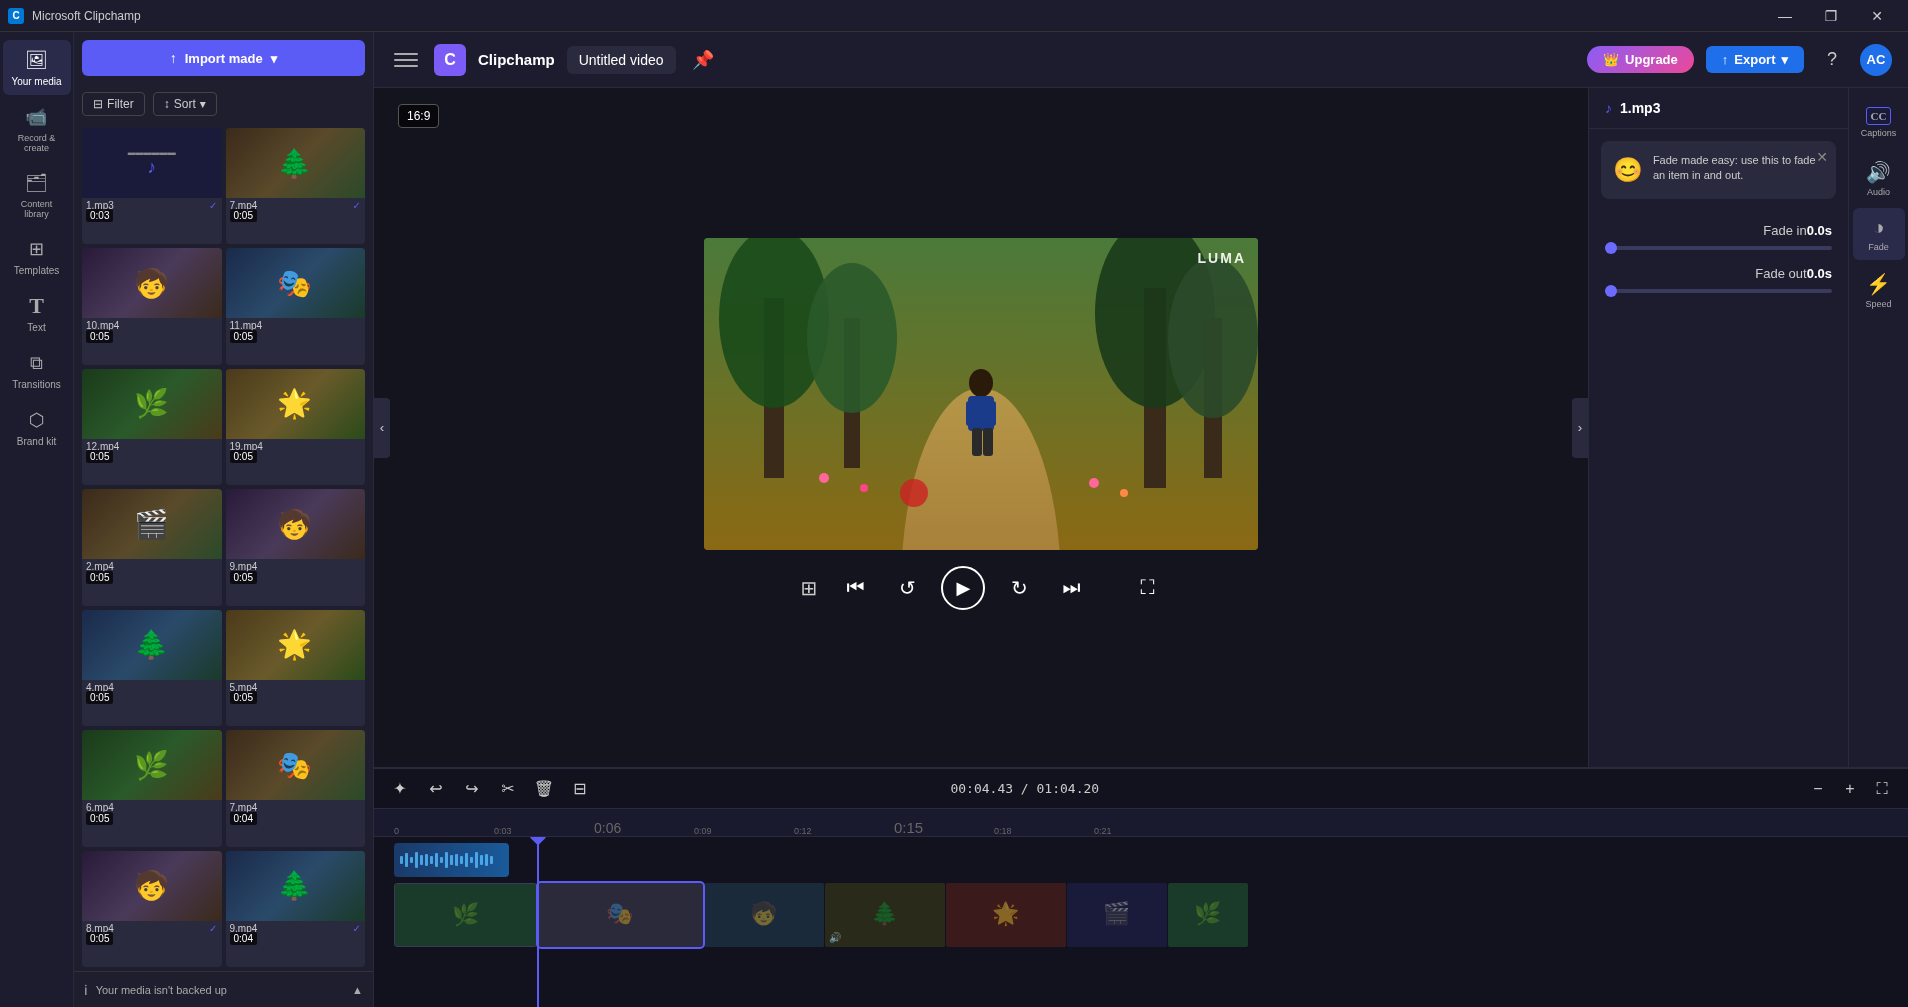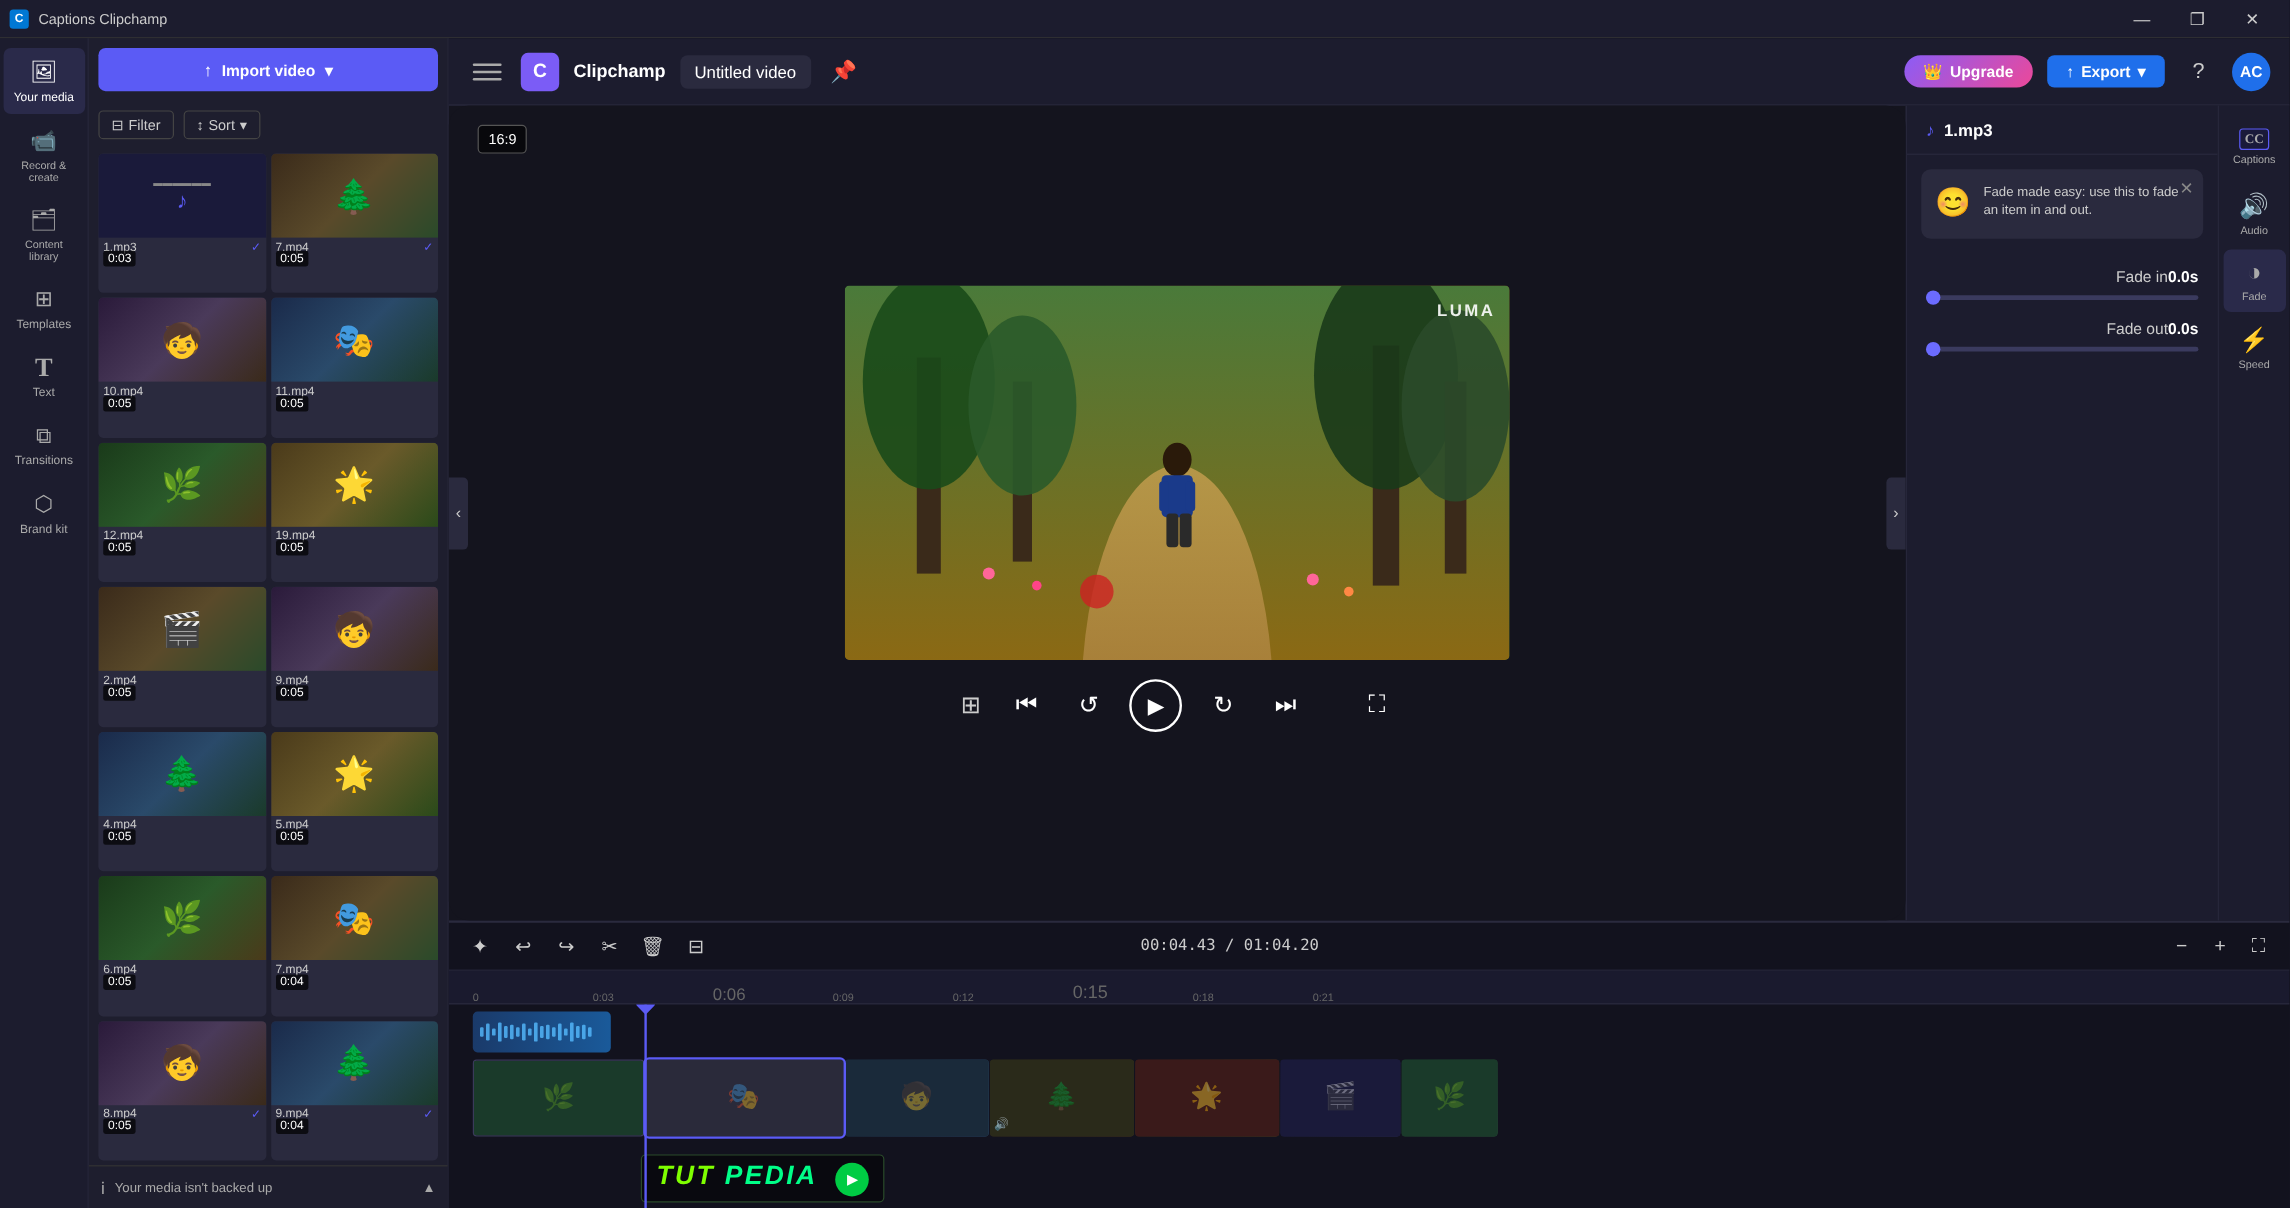--- a/index.html
+++ b/index.html
@@ -107,21 +107,21 @@
     .thumb-5 { background: linear-gradient(135deg, #4a3a1a, #6a5a2a, #2a4a1a) }
     .thumb-audio { background: linear-gradient(135deg, #1a1a3a, #2a2a5a) }
   </style>
 </head>
 <body>
 
 <div id="titlebar">
   <div style="width:16px;height:16px;background:#0078d4;border-radius:3px;display:flex;align-items:center;justify-content:center;">
     <span style="color:#fff;font-size:10px;font-weight:700">C</span>
   </div>
-  <span style="font-size:12px;color:#ccc;">Captions Clipchamp</span>
+  <span style="font-size:12px;color:#ccc;">Microsoft Clipchamp</span>
   <div style="margin-left:auto;display:flex;">
     <button class="win-btn">—</button>
     <button class="win-btn">❐</button>
     <button class="win-btn close">✕</button>
   </div>
 </div>
 
 <div id="app">
 
   <div id="sidebar-nav">
@@ -152,21 +152,21 @@
     <div class="nav-item">
       <div class="nav-icon">⬡</div>
       <span>Brand kit</span>
     </div>
   </div>
 
   <div id="media-panel">
     <div id="media-panel-header">
       <button class="import-btn">
         <span style="font-size:14px">↑</span>
-        <span>Import video</span>
+        <span>Import made</span>
         <span>▾</span>
       </button>
     </div>
     <div class="filter-sort-bar">
       <button class="filter-btn">
         <span>⊟</span>
         <span>Filter</span>
       </button>
       <button class="sort-btn">
         <span>↕</span>
@@ -575,24 +575,16 @@
             </div>
             <div style="width:80px;height:64px;background:linear-gradient(135deg,#1a3a2a,#2a5a3a);border-radius:3px;overflow:hidden;cursor:pointer;">
               <svg width="80" height="64">
                   <rect width="80" height="64" fill="#1a3a2a"></rect>
               <text x="40" y="38" text-anchor="middle" font-size="22" fill="rgba(255,255,255,0.4)">🌿</text>
                 </svg>
             </div>
           </div>
         </div>
 
-        <div style="position:absolute;bottom:0;left:160px;height:50px;display:flex;align-items:center;">
-          <div style="background:rgba(0,0,0,0.5);border-radius:4px;padding:4px 12px;cursor:pointer;border:1px solid #2a4a2a;">
-            <span style="font-size:22px;font-weight:900;font-style:italic;letter-spacing:2px;">
-              <span style="color:#7fff00">TUT</span> <span style="color:#00ff88">PEDIA</span>
-            </span>
-            <span style="display:inline-flex;align-items:center;justify-content:center;width:28px;height:28px;background:#00cc44;border-radius:50%;margin-left:8px;cursor:pointer;font-size:12px;">▶</span>
-          </div>
-        </div>
       </div>
     </div>
   </div>
 </div>
 
 </body></html>

